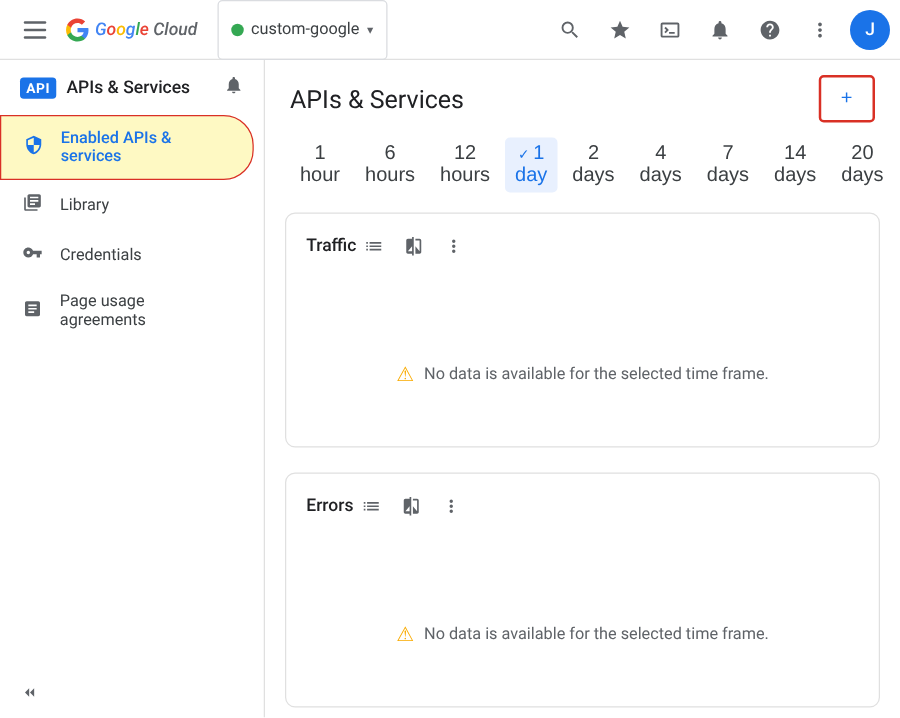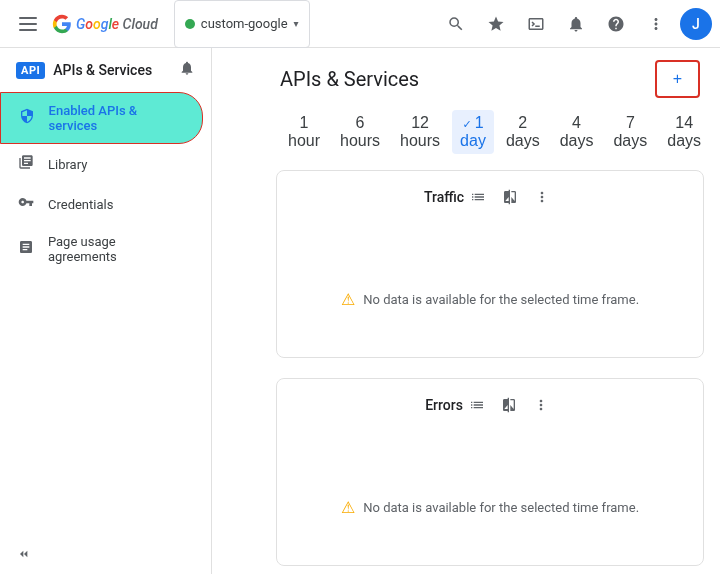--- a/index.html
+++ b/index.html
@@ -21,21 +21,21 @@
       cursor: pointer; height: 48px;
     }
     .project-dot { width: 10px; height: 10px; border-radius: 50%; background: #34a853; }
     .project-name { font-size: 13px; color: #3c4043; }
     .project-arrow { font-size: 10px; color: #5f6368; }
     .nav-spacer { flex: 1; }
     .nav-icon-btn { width: 40px; height: 40px; display: flex; align-items: center; justify-content: center; border-radius: 50%; cursor: pointer; color: #5f6368; font-size: 18px; }
     .avatar { width: 32px; height: 32px; border-radius: 50%; background: #1a73e8; color: #fff; display: flex; align-items: center; justify-content: center; font-size: 14px; font-weight: 500; cursor: pointer; margin-left: 4px; }
 
     
-    .page-layout { display: flex; height: calc(574px - 48px); gap: 48px; }
+    .page-layout { display: flex; height: calc(574px - 48px); }
 
     
     .sidebar { width: 212px; border-right: 1px solid #e0e0e0; display: flex; flex-direction: column; overflow-y: auto; }
     .sidebar-header { display: flex; align-items: center; gap: 8px; padding: 12px 16px; font-size: 14px; font-weight: 500; color: #202124; }
     .api-badge { background: #1a73e8; color: #fff; font-size: 11px; font-weight: 700; padding: 2px 5px; border-radius: 3px; letter-spacing: 0.5px; }
     .sidebar-header-text { font-size: 14px; font-weight: 500; }
     .sidebar-bell { margin-left: auto; color: #5f6368; font-size: 16px; cursor: pointer; }
     .sidebar-nav { flex: 1; }
     .sidebar-item {
       display: flex; align-items: center; gap: 12px; padding: 10px 16px;
@@ -63,21 +63,21 @@
     .time-filter { display: flex; align-items: center; gap: 4px; padding: 4px 20px 8px; }
     .time-btn {
       padding: 4px 8px; border-radius: 4px; cursor: pointer;
       font-size: 16px; color: #3c4043; border: none; background: transparent;
     }
     .time-btn.active { background: #e8f0fe; color: #1a73e8; font-weight: 500; }
     .time-btn.active::before { content: '✓ '; font-size: 11px; }
 
     
     .chart-card { margin: 8px 16px; border: 1px solid #e0e0e0; border-radius: 8px; overflow: hidden; }
-    .chart-header { display: flex; align-items: center; justify-content: center; padding: 12px 16px 8px; }
+    .chart-header { display: flex; align-items: center; justify-content: flex-start; padding: 12px 16px 8px; }
     .chart-title { font-size: 14px; font-weight: 500; color: #202124; }
     .chart-actions { display: flex; gap: 4px; }
     .chart-action-btn { width: 28px; height: 28px; display: flex; align-items: center; justify-content: center; border-radius: 50%; cursor: pointer; color: #5f6368; font-size: 14px; }
     .chart-body { height: 160px; display: flex; align-items: center; justify-content: center; flex-direction: column; position: relative; }
     .no-data-msg { display: flex; align-items: center; gap: 8px; color: #5f6368; font-size: 13px; }
     .warning-icon { color: #f9ab00; font-size: 16px; }
 
     
     .g-blue { color: #4285f4; }
     .g-red { color: #ea4335; }
@@ -152,21 +152,21 @@
       <span class="api-badge">API</span>
       <span class="sidebar-header-text">APIs &amp; Services</span>
       <span class="sidebar-bell">
         <svg width="16" height="16" viewBox="0 0 24 24" fill="#5f6368">
             <path d="M12 22c1.1 0 2-.9 2-2h-4c0 1.1.9 2 2 2zm6-6v-5c0-3.07-1.64-5.64-4.5-6.32V4c0-.83-.67-1.5-1.5-1.5s-1.5.67-1.5 1.5v.68C7.63 5.36 6 7.92 6 11v5l-2 2v1h16v-1l-2-2z"></path>
           </svg>
       </span>
     </div>
     <nav class="sidebar-nav">
 
-      <div class="sidebar-item active" style="border: 1.5px solid #d93025; background:#5eead4;">
+      <div class="sidebar-item active" style="border: 1.5px solid #d93025; background:#fef9c3;">
         <span class="sidebar-icon">
           <svg width="16" height="16" viewBox="0 0 24 24" fill="#1a73e8">
               <path d="M12 1L3 5v6c0 5.55 3.84 10.74 9 12 5.16-1.26 9-6.45 9-12V5l-9-4zm0 10.99h7c-.53 4.12-3.28 7.79-7 8.94V12H5V6.3l7-3.11v8.8z"></path>
             </svg>
         </span>
         <span class="sidebar-item-label">Enabled APIs &amp; services</span>
       </div>
 
       <div class="sidebar-item">
         <span class="sidebar-icon">

